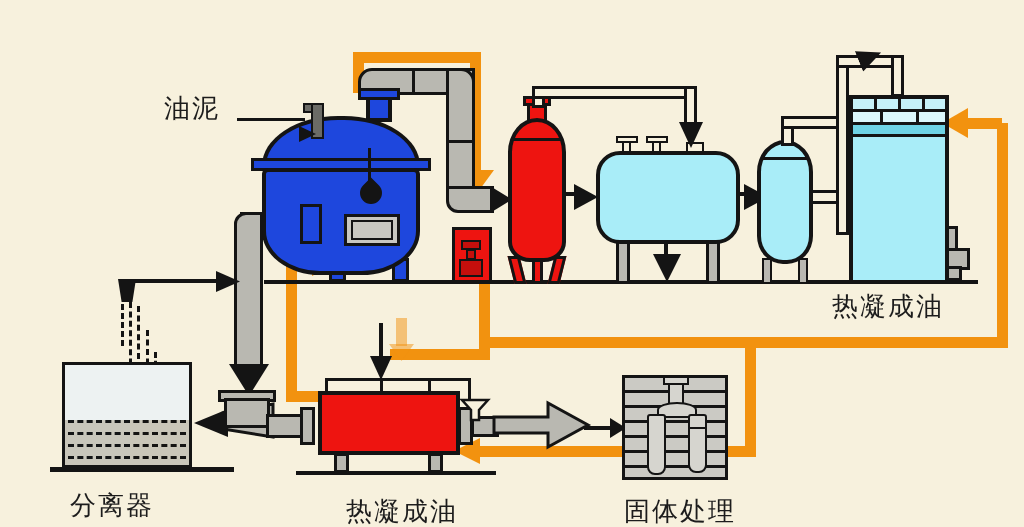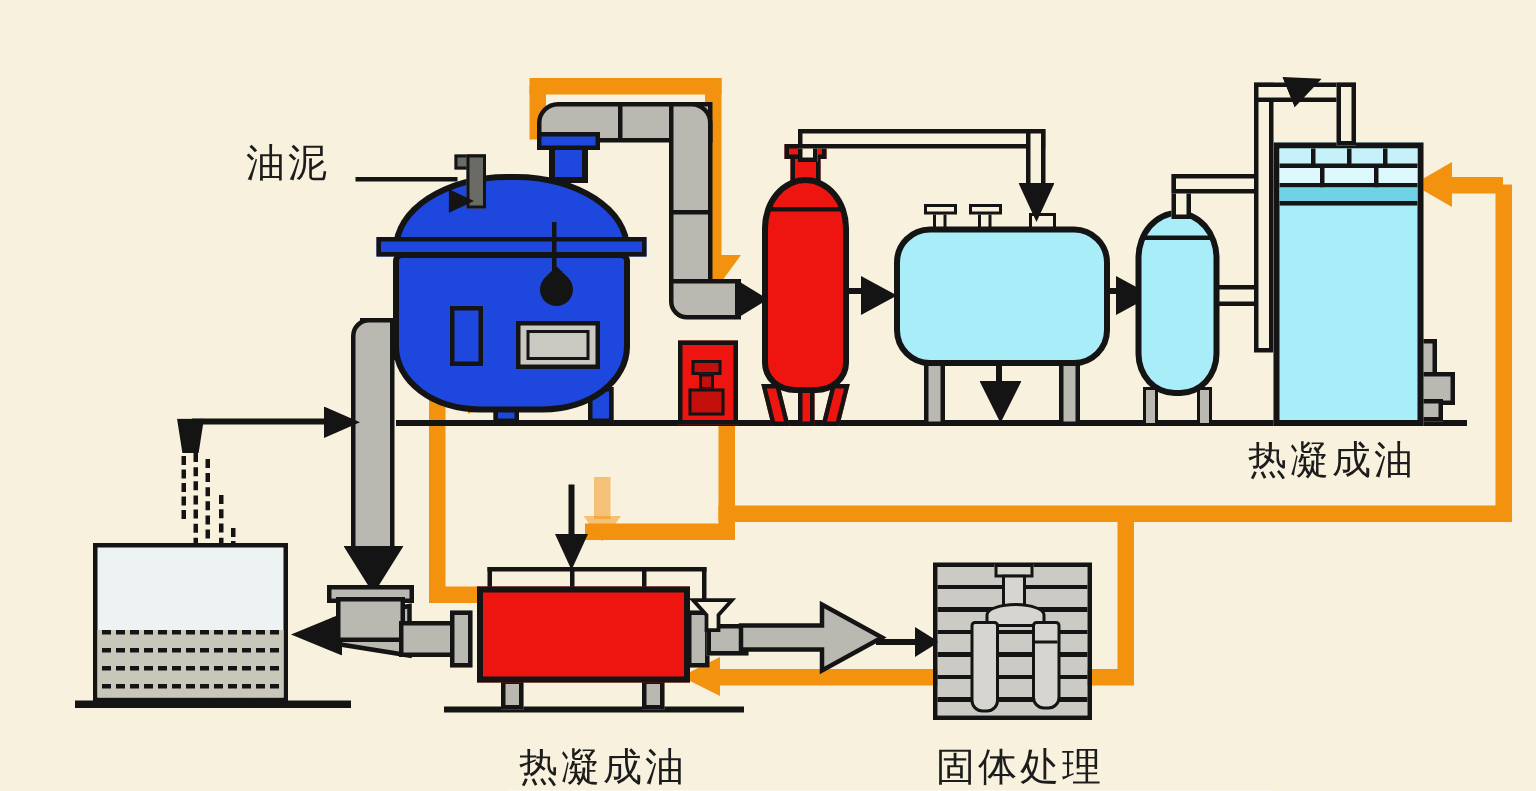--- a/index.html
+++ b/index.html
@@ -244,16 +244,17 @@
     <div class="abs cream" style="left:781px;top:116px;width:13px;height:30px"></div>
     <div class="abs cream" style="left:781px;top:116px;width:68px;height:13px"></div>
     <div class="abs cream" style="left:836px;top:55px;width:13px;height:180px"></div>
     <div class="abs cream" style="left:836px;top:55px;width:68px;height:13px"></div>
     <div class="abs cream" style="left:891px;top:55px;width:13px;height:42px"></div>
     <div class="abs tri tri-r" style="left:858px;top:46px;width:24px;height:22px;transform:rotate(-22deg)"></div>
   </div>
 
   <div class="lbl" style="left:164px;top:91px">油泥</div>
   <div class="lbl" style="left:832px;top:289px">热凝成油</div>
+  <div class="lbl" style="left:70px;top:488px">分离器</div>
   <div class="lbl" style="left:346px;top:494px">热凝成油</div>
   <div class="lbl" style="left:624px;top:494px">固体处理</div>
 
 </div>
 
 </body></html>

